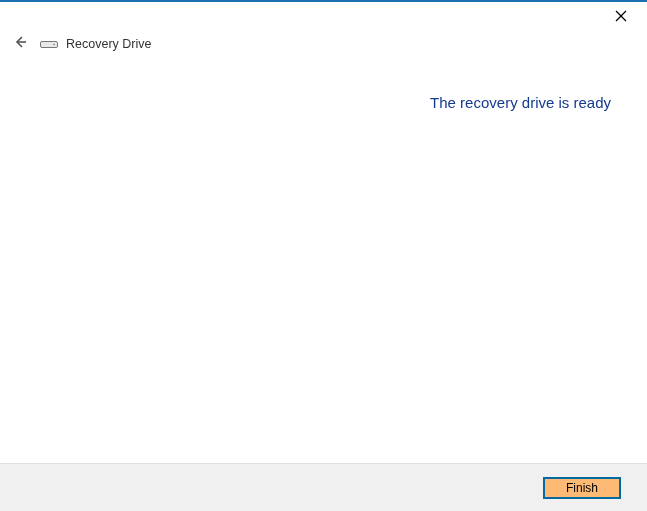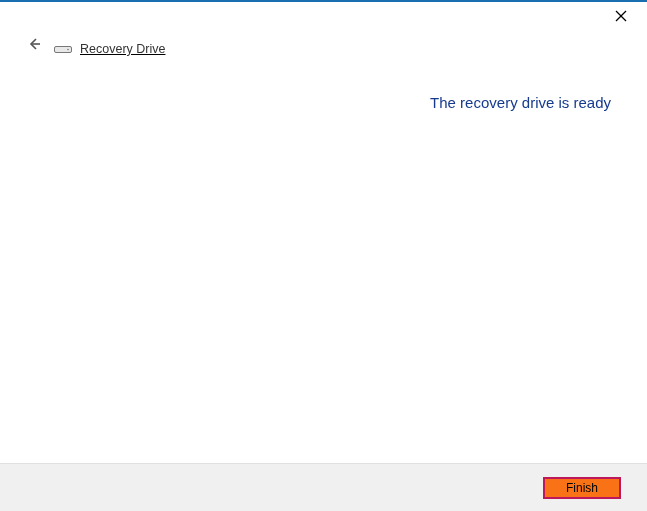--- a/index.html
+++ b/index.html
@@ -23,25 +23,24 @@
       width: 24px;
       height: 24px;
       display: flex;
       align-items: center;
       justify-content: center;
       cursor: pointer;
     }
     .close-btn svg { width: 12px; height: 12px; }
     .header {
       display: flex;
-      align-items: flex-end;
-      padding-left: 24px;
+      align-items: center;
+      padding-left: 10px;
       gap: 10px;
       height: 24px;
-      text-decoration: underline;
     }
     .back-arrow {
       width: 20px;
       height: 20px;
       display: flex;
       align-items: center;
       justify-content: center;
       cursor: pointer;
     }
     .back-arrow svg { width: 16px; height: 16px; }
@@ -76,22 +75,22 @@
       background: #f0f0f0;
       border-top: 1px solid #e0e0e0;
       display: flex;
       align-items: center;
       justify-content: flex-end;
       padding-right: 26px;
     }
     .finish-btn {
       width: 78px;
       height: 22px;
-      background: #f97316;
-      border: 2px solid #be185d;
+      background: #fdba74;
+      border: 2px solid #0369a1;
       font-size: 12px;
       color: #000;
       cursor: pointer;
       font-family: inherit;
       padding: 0;
     }
   </style>
 </head>
 <body>
 

